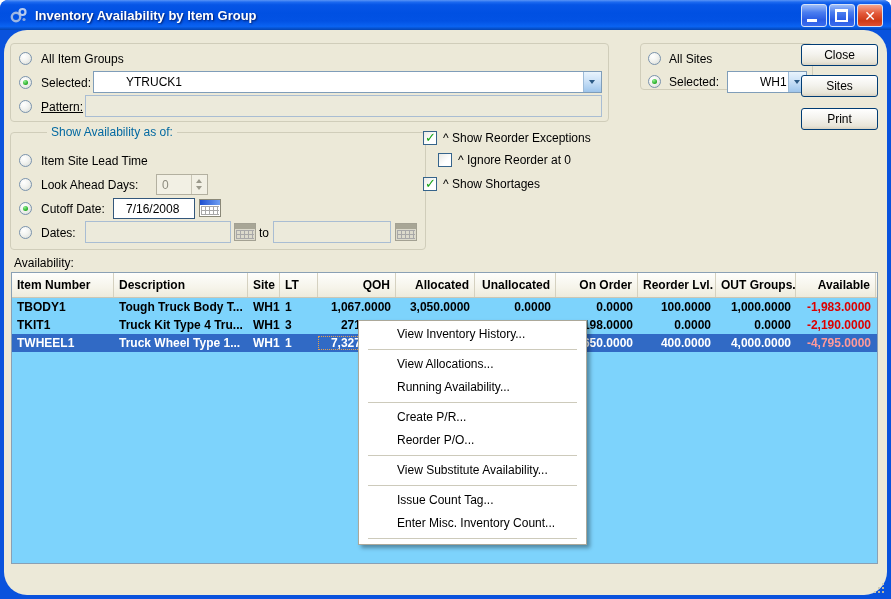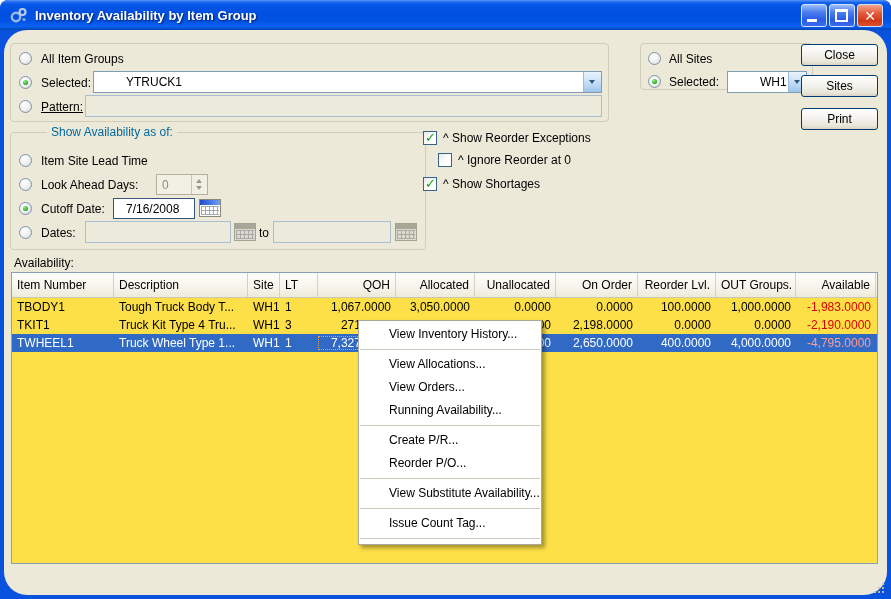--- a/index.html
+++ b/index.html
@@ -64,37 +64,37 @@
   .cal::after{content:"";position:absolute;left:1px;right:1px;top:6px;bottom:1px;
     background:repeating-linear-gradient(90deg,#a8a8a8 0 1px,transparent 1px 4px),
                repeating-linear-gradient(0deg,#a8a8a8 0 1px,transparent 1px 4px);}
   .cal.disabled{background:#dcdacc;border-color:#a3a193;}
   .cal.disabled::before{background:#a8a696;}
   .xpbtn{position:absolute;width:77px;height:22px;box-sizing:border-box;border:1px solid #003c74;border-radius:3px;
     background:linear-gradient(180deg,#ffffff 0%,#f4f3ee 45%,#e8e5d8 85%,#d8d2c2 100%);
     text-align:center;padding-top:3px;cursor:default;}
   
   .tbl{position:absolute;left:7px;top:242px;width:867px;height:292px;box-sizing:border-box;
-    border:1px solid #8aa0b4;background:#fde047;overflow:hidden;}
+    border:1px solid #8aa0b4;background:#7dd3fc;overflow:hidden;font-weight:bold;}
   .thead{display:flex;height:25px;box-sizing:border-box;border-bottom:1px solid #cbc7b5;
     background:linear-gradient(180deg,#fefefc 0%,#f6f4ea 60%,#eeebdc 100%);}
   .th{box-sizing:border-box;border-right:1px solid #d5d1c0;padding:5px 5px 0 5px;white-space:nowrap;overflow:hidden;}
   .row{display:flex;height:18px;align-items:center;}
   .td{box-sizing:border-box;padding:0 5px;white-space:nowrap;overflow:hidden;}
   .c0{width:102px}.c1{width:134px}.c2{width:32px}.c3{width:38px}.c4{width:78px}.c5{width:79px}
   .c6{width:81px}.c7{width:82px}.c8{width:78px}.c9{width:80px}.c10{width:80px}
   .num{text-align:right;}
   .ctr{text-align:left;}
   .row.sel{background:#316ac5;color:#fff;}
   .neg{color:#dd0000;}
   .row.sel .negsel{color:#ff9a9a;}
   .focuscell{outline:1px dotted #e8a14c;outline-offset:-1px;}
   
-  .menu{position:absolute;left:354px;top:290px;width:184px;box-sizing:border-box;background:#fff;
-    border:1px solid #aca899;box-shadow:3px 3px 4px rgba(0,0,0,.35);padding:2px 0;z-index:10;}
+  .menu{position:absolute;left:354px;top:290px;width:229px;box-sizing:border-box;background:#fff;
+    border:1px solid #aca899;box-shadow:3px 3px 4px rgba(0,0,0,.35);padding:2px 8px;z-index:10;}
   .mi{height:23px;line-height:23px;padding-left:30px;white-space:nowrap;cursor:default;}
   .msep{height:1px;background:#cdcabb;margin:3px 1px;}
   .grip{position:absolute;right:2px;bottom:1px;width:12px;height:12px;}
   .grip::after{content:"";position:absolute;right:1px;bottom:1px;width:2px;height:2px;background:#b9b5a0;
     box-shadow:-4px 0 #b9b5a0,0 -4px #b9b5a0,-8px 0 #cfcbb6,-4px -4px #cfcbb6,0 -8px #cfcbb6;}
 </style>
 </head>
 <body>
 
 <div class="window">
@@ -227,27 +227,27 @@
         <span class="td c8 num">400.0000</span>
         <span class="td c9 num">4,000.0000</span>
         <span class="td c10 num negsel">-4,795.0000</span>
       </div>
     </div>
 
     <div class="menu">
       <div class="mi">View Inventory History...</div>
       <div class="msep"></div>
       <div class="mi">View Allocations...</div>
-      <div class="mi">View Orders...</div>
       <div class="mi">Running Availability...</div>
       <div class="msep"></div>
       <div class="mi">Create P/R...</div>
       <div class="mi">Reorder P/O...</div>
       <div class="msep"></div>
       <div class="mi">View Substitute Availability...</div>
       <div class="msep"></div>
       <div class="mi">Issue Count Tag...</div>
+      <div class="mi">Enter Misc. Inventory Count...</div>
       <div class="msep"></div>
     </div>
 
     <div class="grip"></div>
   </div>
 </div>
 
 </body></html>

